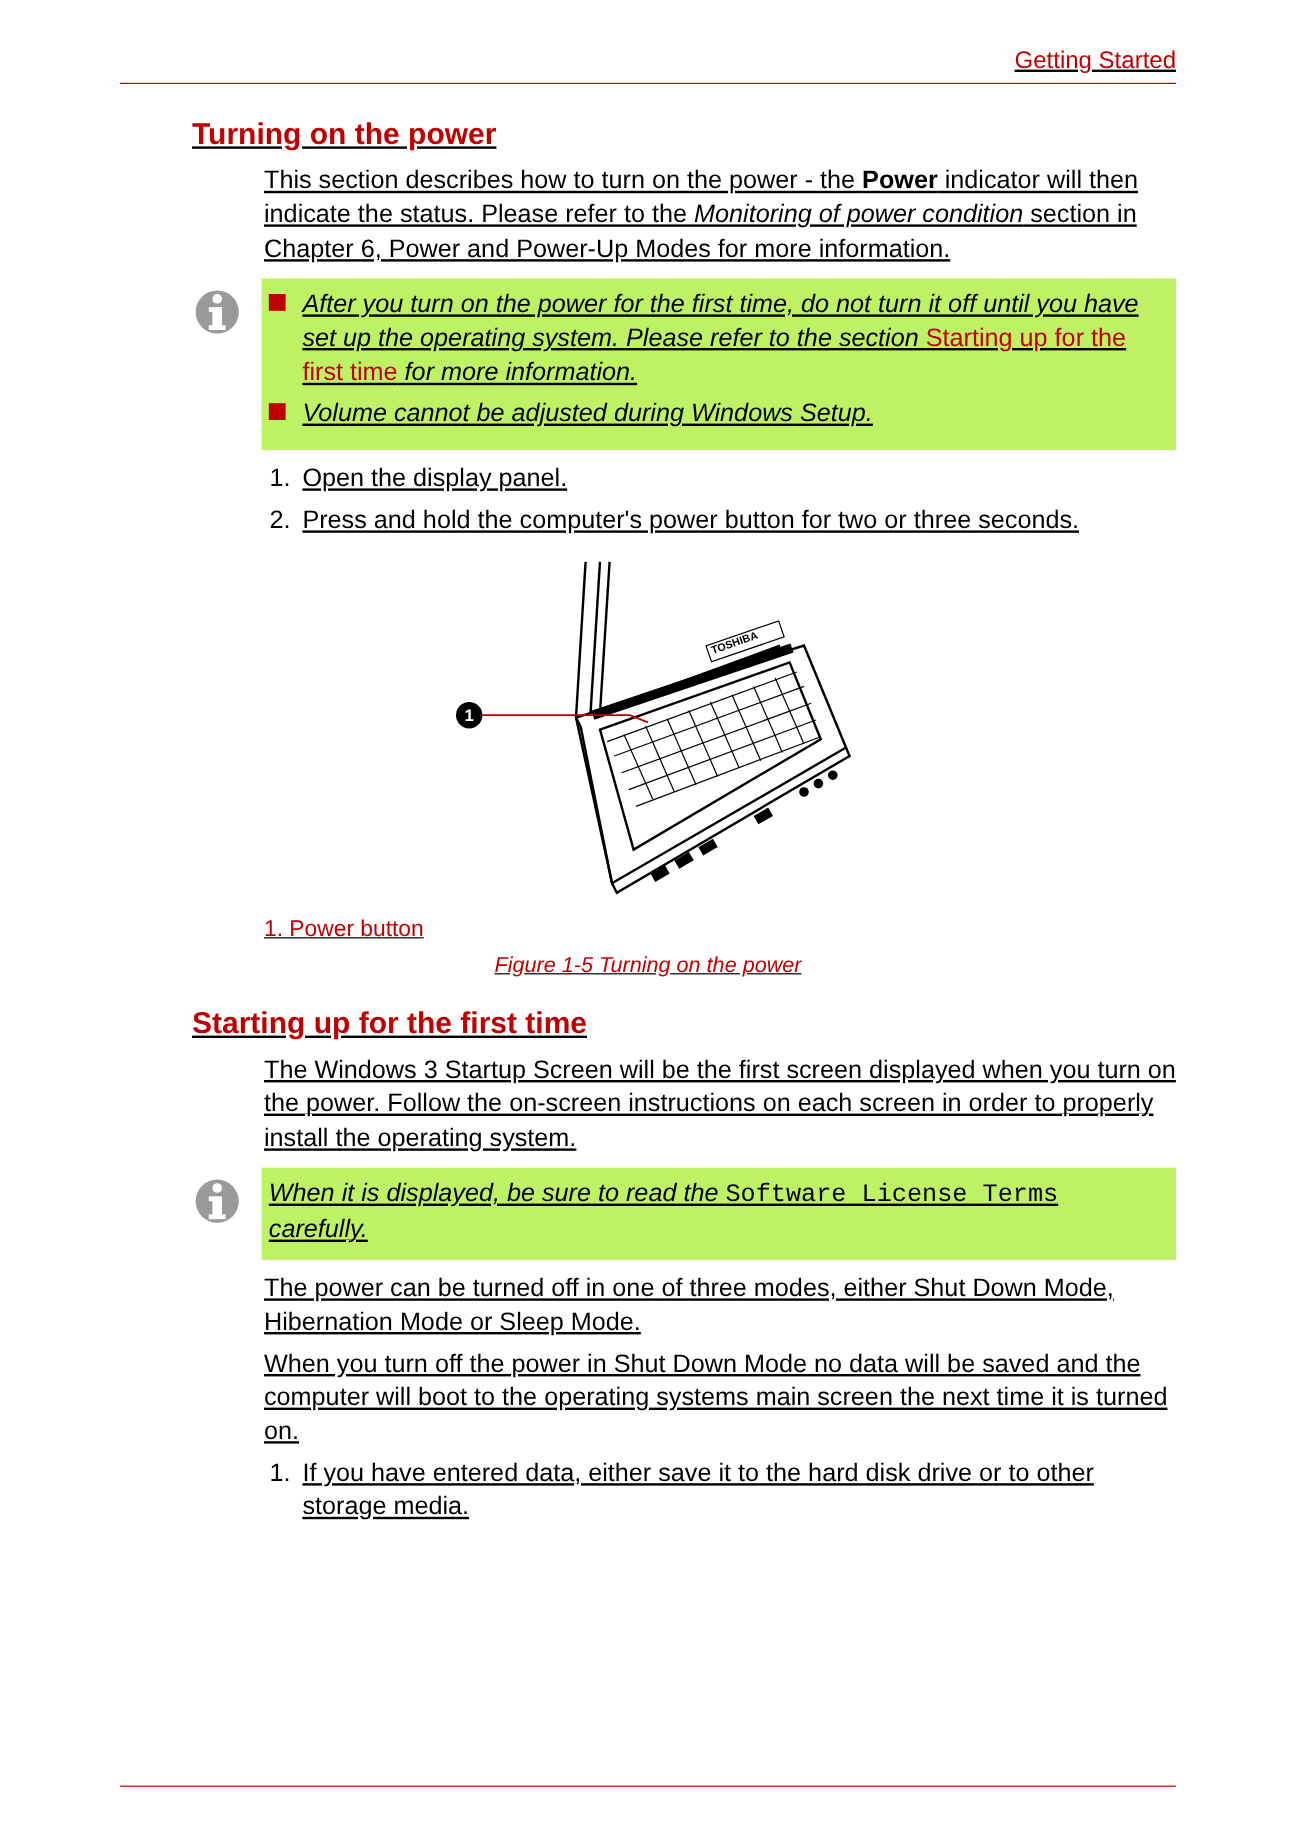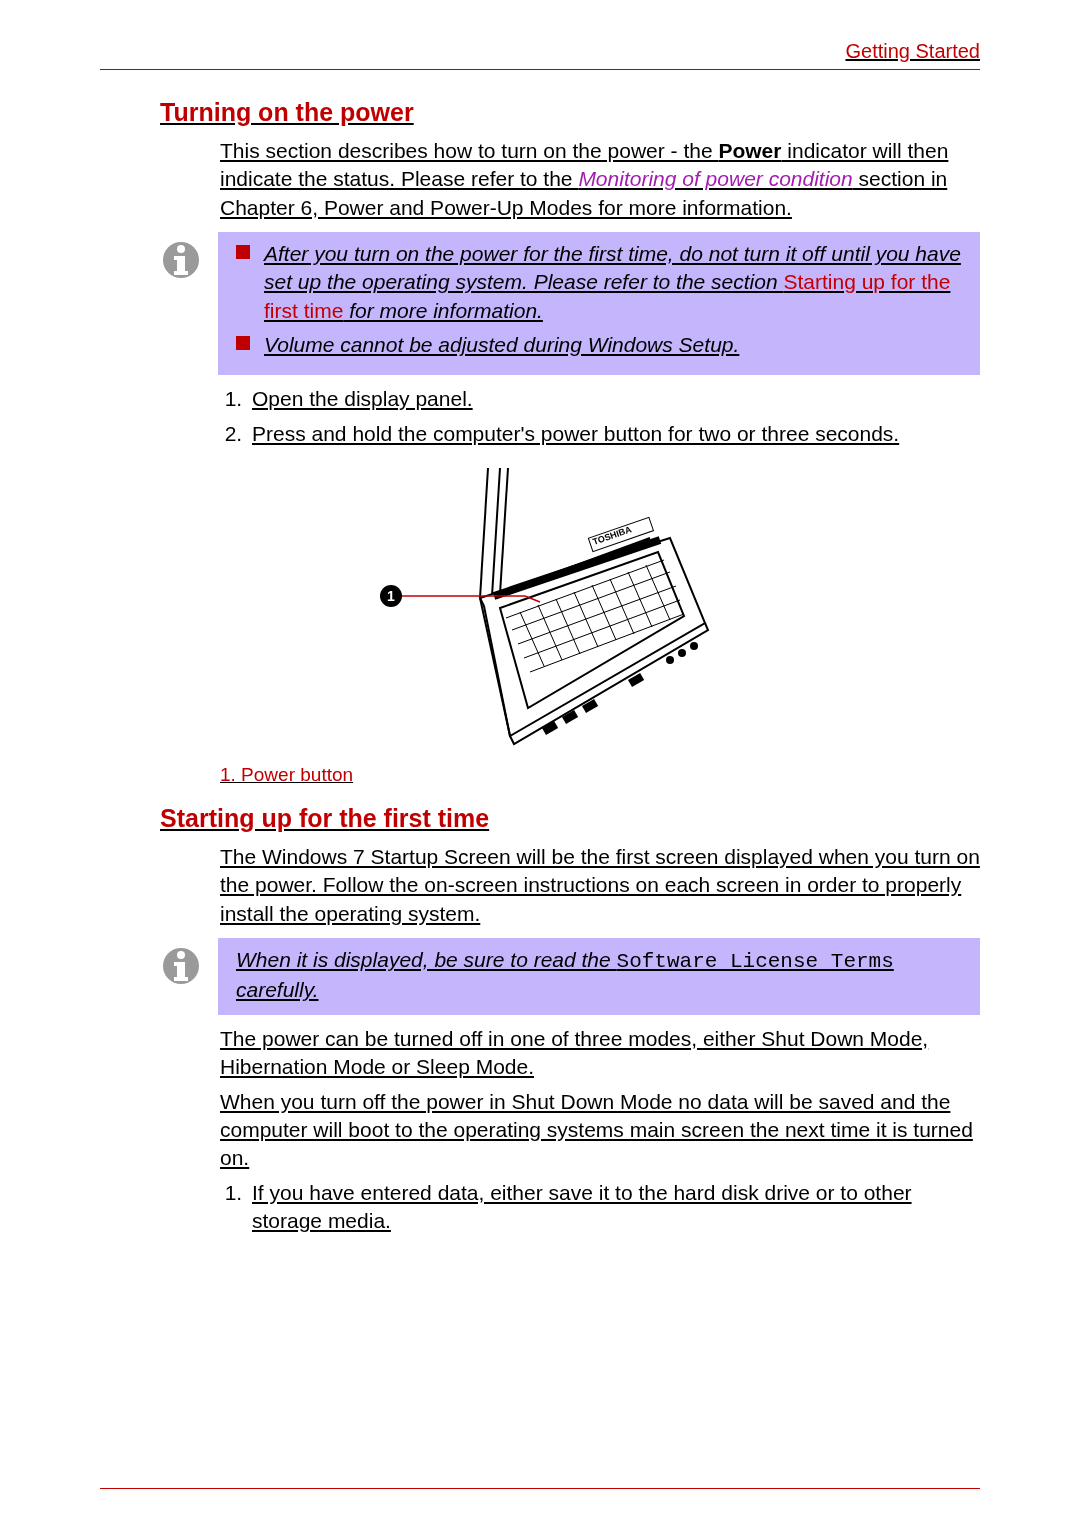--- a/index.html
+++ b/index.html
@@ -38,21 +38,21 @@
     font-style: italic;
     font-size: 25px;
     margin: 18px 0 8px 60px;
   }
   .body-text {
     font-size: 21px;
     line-height: 1.35;
     margin: 6px 0 6px 120px;
     color: #000;
   }
-  .link-text { color: #a21caf; font-style: italic; }
+  .link-text { color: #000000; font-style: italic; }
   .link-text-plain { color: #c00000; }
   .numbered-list {
     font-size: 21px;
     line-height: 1.35;
     margin: 6px 0 6px 120px;
     list-style-position: outside;
     padding-left: 28px;
   }
   .numbered-list li { margin-bottom: 6px; padding-left: 4px; }
   .note-block {
@@ -64,22 +64,22 @@
   .note-icon {
     width: 42px;
     flex-shrink: 0;
     display: flex;
     justify-content: center;
     align-items: flex-start;
     padding-top: 6px;
   }
   .note-content {
     flex: 1;
-    background: #c4b5fd;
-    padding: 8px 14px 10px 18px;
+    background: #bef264;
+    padding: 8px 14px 10px 6px;
     font-size: 21px;
     font-style: italic;
     line-height: 1.35;
   }
   .note-bullet-list { list-style: none; padding-left: 0; }
   .note-bullet-list li { display: flex; align-items: flex-start; margin-bottom: 6px; }
   .bullet-square {
     width: 14px;
     height: 14px;
     background: #c00000;
@@ -238,23 +238,24 @@
         </g>
         <text x="224" y="77" font-size="9" font-weight="bold" transform="rotate(-19 224 77)">TOSHIBA</text>
 
         <line x1="30" y1="128" x2="155" y2="128" stroke="#c00000" stroke-width="1.5"></line>
         <line x1="155" y1="128" x2="170" y2="134" stroke="#c00000" stroke-width="1.5"></line>
       </svg>
       <div class="callout-badge" style="left:10px; top:117px;">1</div>
     </div>
   </div>
   <div class="figure-label">1. Power button</div>
+  <div class="figure-caption">Figure 1-5 Turning on the power</div>
 
   <div class="section-heading">Starting up for the first time</div>
-  <p class="body-text">The Windows 7 Startup Screen will be the first screen displayed when you turn on the power. Follow the on-screen instructions on each screen in order to properly install the operating system.</p>
+  <p class="body-text">The Windows 3 Startup Screen will be the first screen displayed when you turn on the power. Follow the on-screen instructions on each screen in order to properly install the operating system.</p>
 
   <div class="note-block">
     <div class="note-icon">
       <svg width="38" height="44" viewBox="0 0 38 44">
         <circle cx="19" cy="22" r="18" fill="#9a9a9a"></circle>
         <circle cx="19" cy="11" r="4" fill="#fff"></circle>
         <rect x="15" y="18" width="8" height="18" rx="2" fill="#fff"></rect>
         <rect x="12" y="33" width="14" height="4" fill="#fff"></rect>
         <rect x="12" y="18" width="11" height="4" fill="#fff"></rect>
       </svg>

